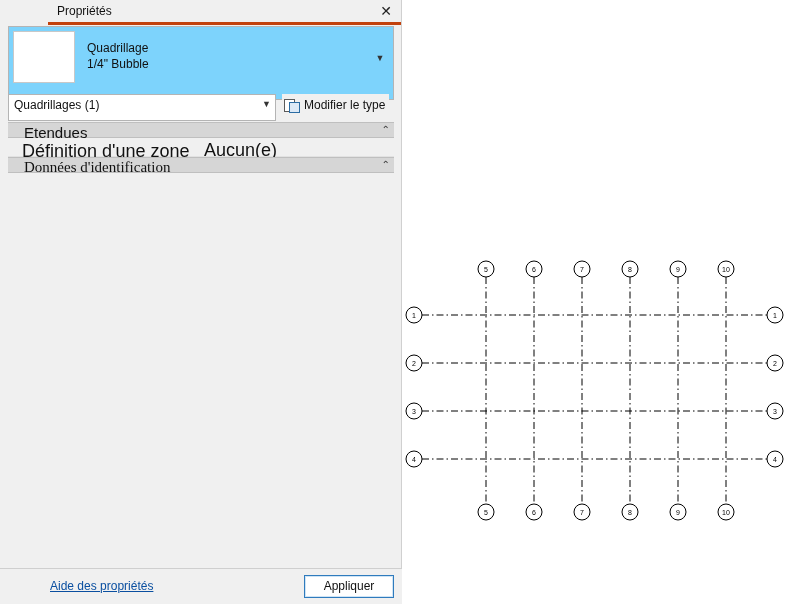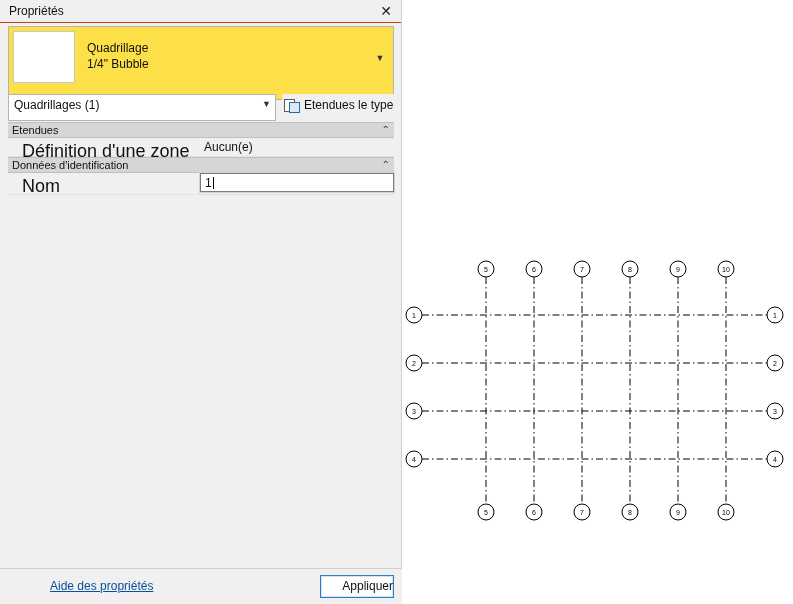--- a/index.html
+++ b/index.html
@@ -24,21 +24,22 @@
     width: 402px;
     height: 604px;
     background: #f0f0f0;
     border-right: 1px solid #d0d0d0;
     box-sizing: border-box;
   }
   #palette-titlebar {
     position: relative;
     height: 22px;
     background: #f0f0f0;
-    border-bottom: 1px solid #c2410c;
+    border-bottom: 3px solid #c2410c;
+    margin-left: 48px;
   }
   #palette-title {
     position: absolute;
     left: 9px;
     top: 4px;
     font-size: 12px;
     color: #111111;
   }
   #palette-close {
     position: absolute;
@@ -53,21 +54,21 @@
     cursor: default;
   }
 
   
   #type-preview {
     position: absolute;
     left: 8px;
     top: 26px;
     width: 386px;
     height: 74px;
-    background: #fde047;
+    background: #7dd3fc;
     border: 1px solid #b4b4b4;
     box-sizing: border-box;
   }
   #type-thumb {
     position: absolute;
     left: 4px;
     top: 4px;
     width: 62px;
     height: 52px;
     background: #ffffff;
@@ -170,23 +171,23 @@
   .group-header {
     position: relative;
     height: 16px;
     background: #d6d6d6;
     border-top: 1px solid #bfbfbf;
     border-bottom: 1px solid #bfbfbf;
     box-sizing: border-box;
   }
   .group-header-label {
     position: absolute;
-    left: 4px;
+    left: 16px;
     top: 1px;
-    font-size: 11px;
+    font-size: 15px;
     color: #111111;
   }
   .group-collapse {
     position: absolute;
     right: 4px;
     top: 0px;
     font-size: 10px;
     color: #333333;
     line-height: 14px;
   }
@@ -203,21 +204,21 @@
     top: 3px;
     font-size: 18px;
     color: #111111;
   }
   .prop-value {
     position: absolute;
     left: 192px;
     top: 0px;
     width: 194px;
     height: 18px;
-    font-size: 12px;
+    font-size: 18px;
     color: #111111;
     box-sizing: border-box;
     padding: 2px 0 0 4px;
   }
   .prop-value.editing {
     background: #ffffff;
     border: 1px solid #7a7a7a;
     box-shadow: 0 0 0 1px #d0d0d0;
     height: 19px;
     padding-top: 2px;
@@ -249,29 +250,29 @@
     font-size: 12px;
     color: #0a4fa0;
     text-decoration: underline;
     cursor: pointer;
     margin-left: 40px;
   }
   #apply-button {
     position: absolute;
     right: 8px;
     top: 6px;
-    width: 74px;
+    width: 90px;
     height: 23px;
     background: #ffffff;
     border: 1px solid #2f7bbd;
     box-shadow: 0 0 0 1px #cfe4f5 inset;
     font-size: 12px;
     color: #111111;
     line-height: 21px;
-    text-align: right;
+    text-align: center;
     box-sizing: border-box;
     cursor: default;
   }
 
   
   #canvas {
     position: absolute;
     left: 402px;
     top: 0;
     width: 391px;
@@ -299,43 +300,39 @@
       <span id="type-dropdown-arrow">▼</span>
     </div>
 
     <div id="instance-select">
       <span id="instance-select-label">Quadrillages (1)</span>
       <span id="instance-select-arrow">▼</span>
     </div>
 
     <div id="edit-type-button">
       <span class="edit-type-icon"></span>
-      <span>Etendues le type</span>
+      <span>Modifier le type</span>
     </div>
 
     <div class="prop-table" style="top:122px;">
       <div class="group-header">
         <span class="group-header-label">Etendues</span>
         <span class="group-collapse">⌃</span>
       </div>
       <div class="prop-row">
         <span class="prop-label">Définition d'une zone</span>
         <span class="prop-value">Aucun(e)</span>
       </div>
     </div>
 
-    <div class="prop-table" style="top:157px;">
+    <div class="prop-table" style="top:157px;font-family:Liberation Serif, serif;">
       <div class="group-header">
         <span class="group-header-label">Données d'identification</span>
         <span class="group-collapse">⌃</span>
       </div>
-      <div class="prop-row" style="height:22px;">
-        <span class="prop-label">Nom</span>
-        <span class="prop-value editing"><span>1</span><span class="caret"></span></span>
-      </div>
     </div>
 
     <div id="palette-footer">
       <span id="help-link">Aide des propriétés</span>
       <div id="apply-button">Appliquer</div>
     </div>
   </div>
 
   <div id="canvas">
     <svg id="grid-svg" width="391" height="604" viewBox="402 0 391 604">

